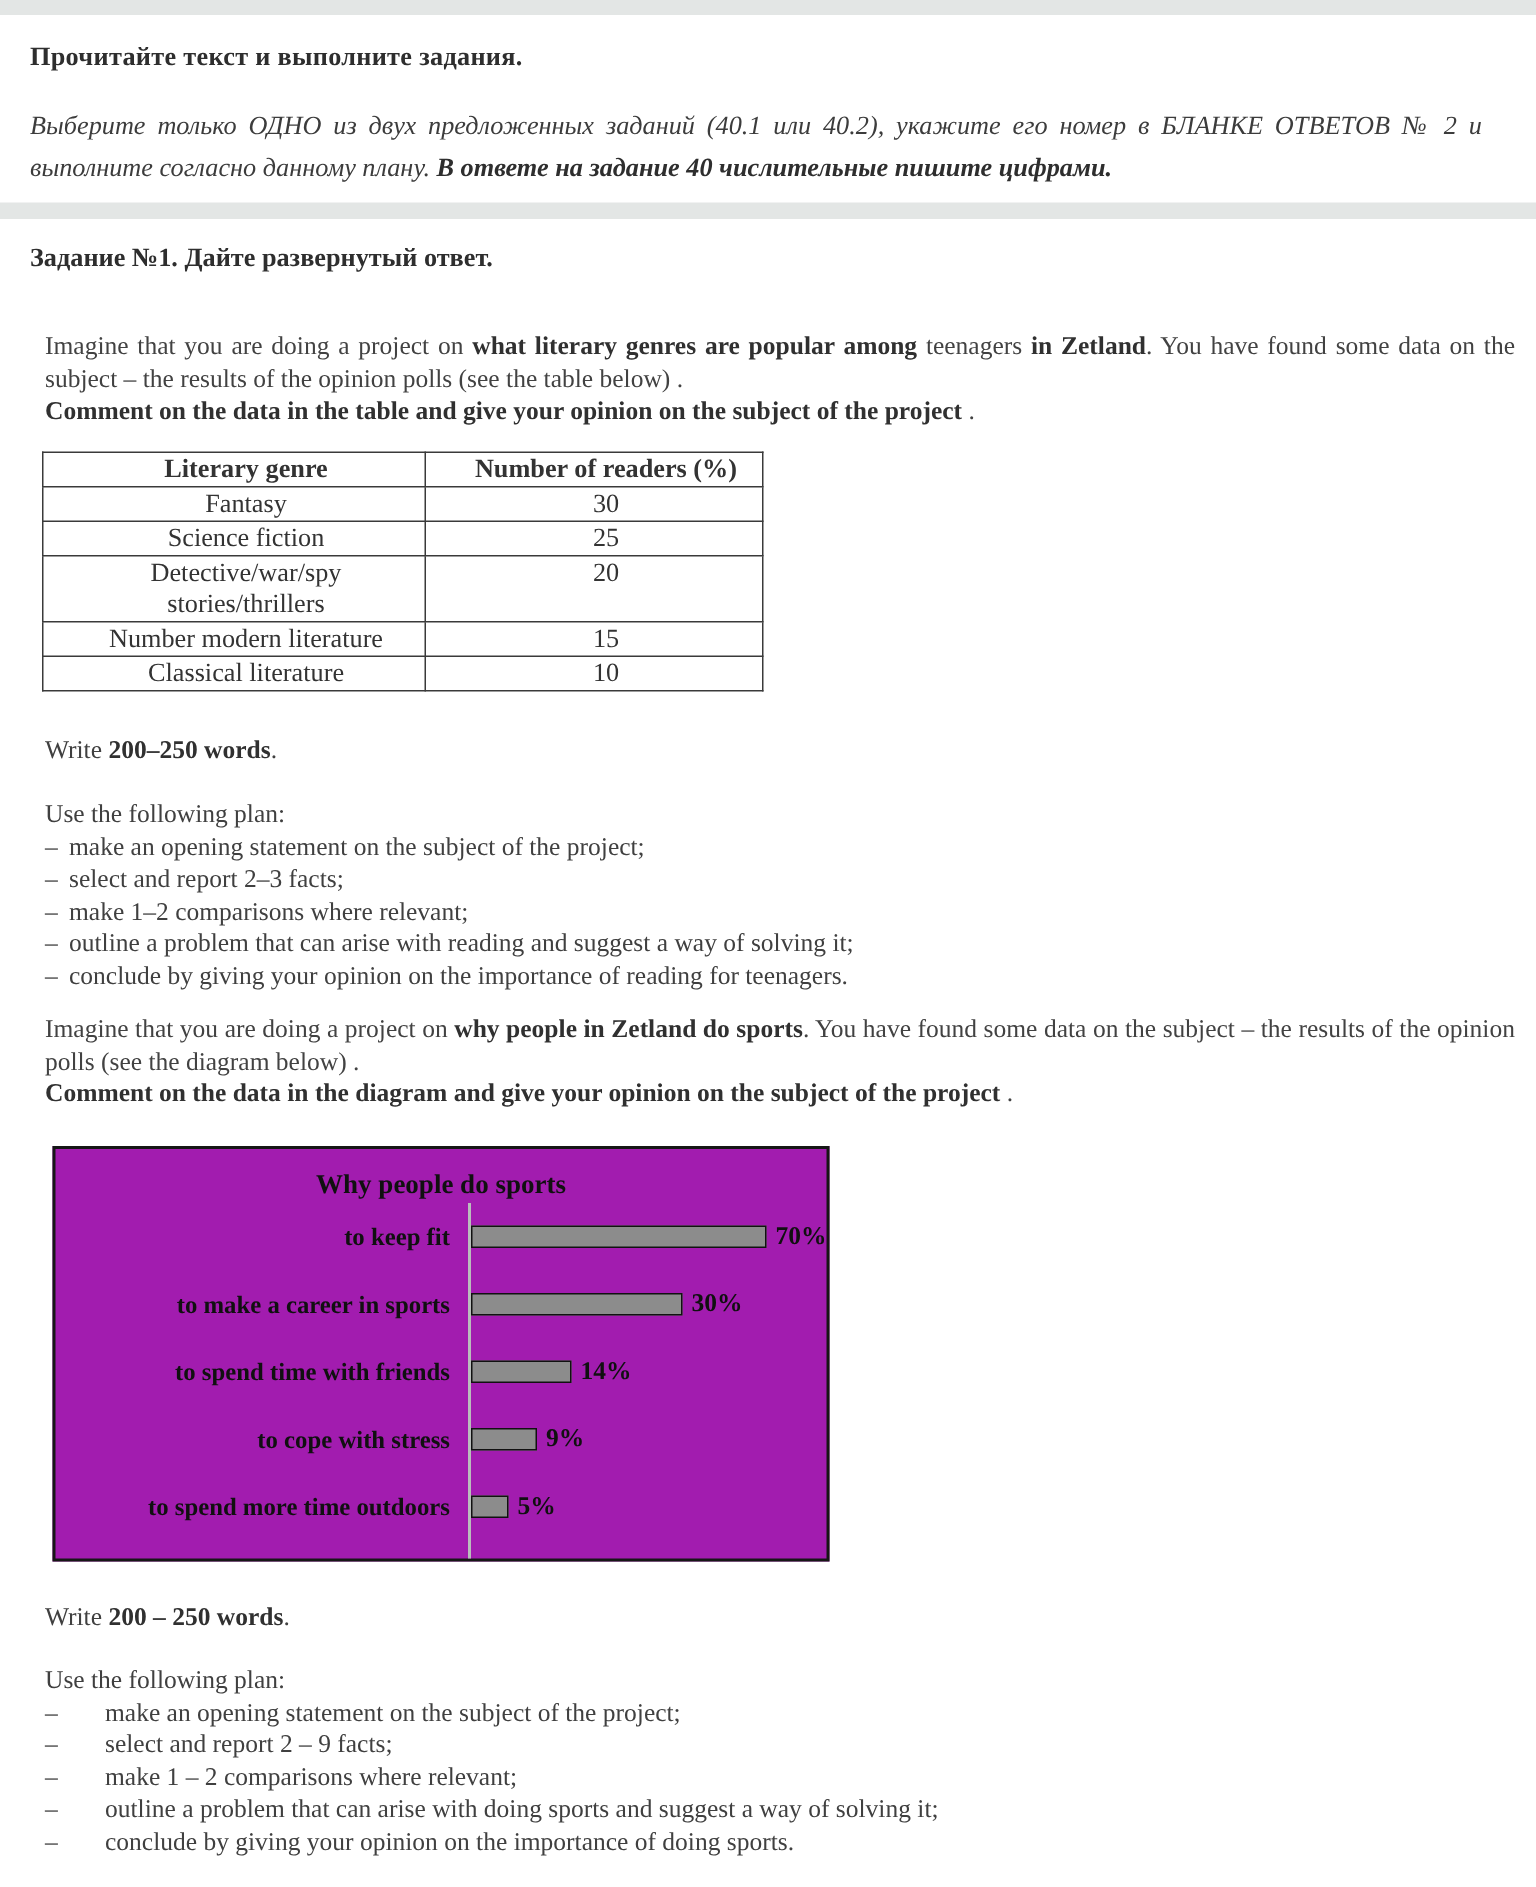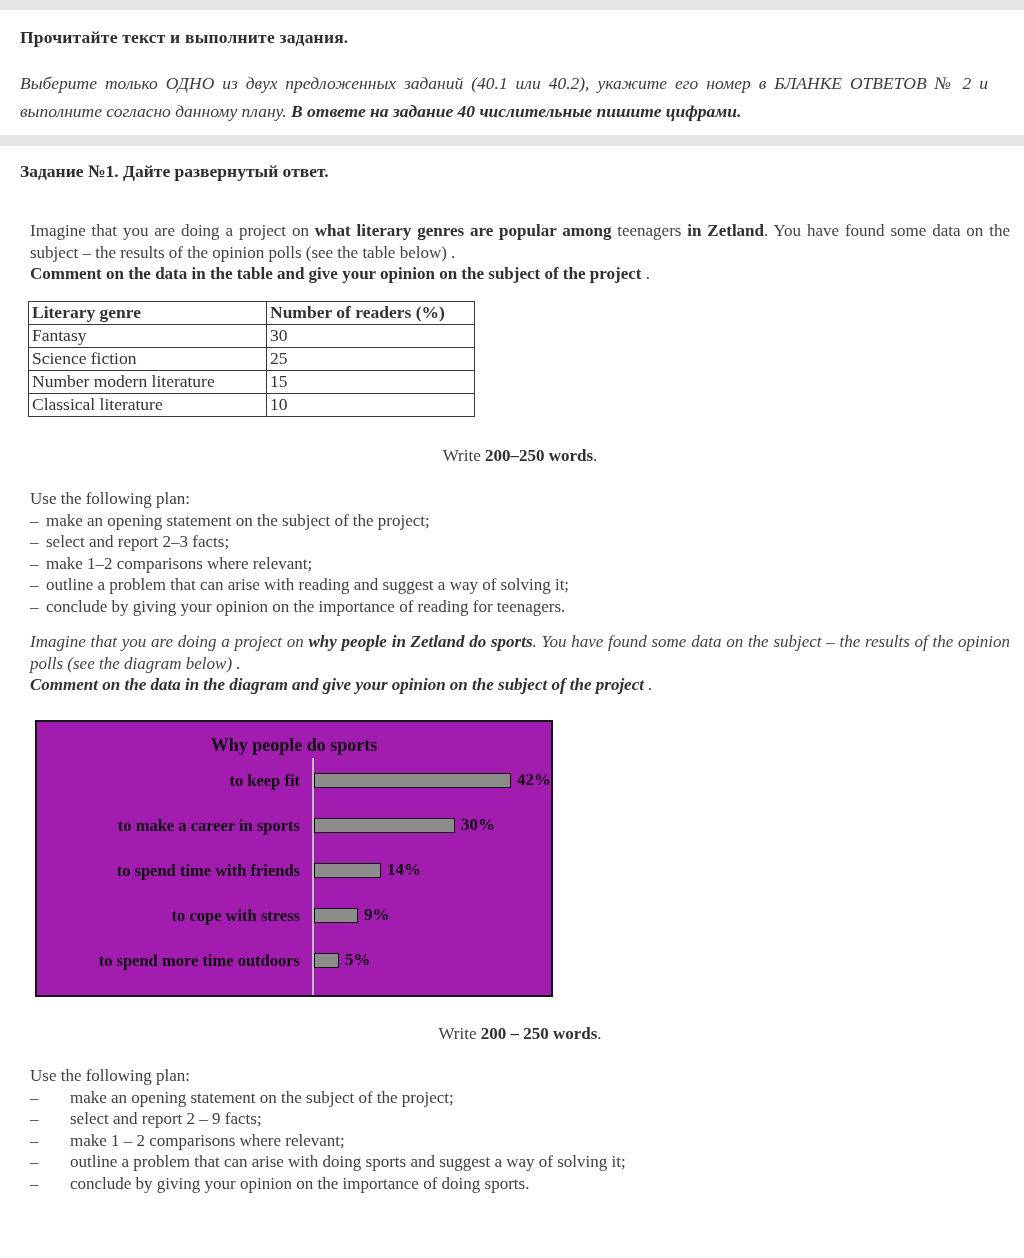--- a/index.html
+++ b/index.html
@@ -18,35 +18,35 @@
 
   .main { padding:15px 14px 17px 20px; }
   .taskhead { font-size:17.5px; font-weight:bold; margin:0; color:#2e2e2e; }
 
   .para { margin:38px 0 0 10px; line-height:21.5px; text-align:justify; color:#424242; }
   .para b { color:#303030; }
   .cmt { font-weight:bold; color:#303030; }
 
   table.littable { border-collapse:collapse; margin:16px 0 0 8px; color:#333333; }
   table.littable th, table.littable td {
-    border:1px solid #3a3a3a; text-align:left; vertical-align:top;
-    font-size:17.5px; line-height:21px; padding:0 4px 1px 3px;
+    border:1px solid #3a3a3a; text-align:center; vertical-align:top;
+    font-size:17.5px; line-height:21px; padding:0 4px 1px 20px;
   }
   table.littable th { font-weight:bold; }
   .col-genre { width:230px; }
   .col-num { width:200px; }
 
-  .write { margin:28px 0 0 10px; line-height:21.5px;text-align:center; }
+  .write { margin:28px 0 0 10px; line-height:21.5px; }
   .write b { color:#303030; }
   .planhead { margin:22px 0 0 10px; line-height:21.5px; }
   ul.plan { list-style:none; margin:0 0 0 10px; padding:0; }
   ul.plan li { line-height:21.5px; }
   ul.plan .marker { display:inline-block; width:16px; }
   ul.plan2 .marker { width:40px; }
-  .para2 { margin:14px 0 0 10px;font-style:italic; }
+  .para2 { margin:14px 0 0 10px; }
 
   .chartbox {
     margin:24px 0 0 15px; width:518px; box-sizing:border-box;
     border:2px solid #161616; padding:12px 0 0 0; background:#a21caf;
   }
   .charttitle { text-align:center; font-weight:bold; font-size:18px; line-height:22px; color:#101010; font-family:"Liberation Serif", serif; }
   .chartbody { display:flex; margin-top:2px; }
   .lblcol { width:312px; box-sizing:border-box; }
   .lbl {
     height:45px; display:flex; align-items:center; justify-content:flex-end;
@@ -87,20 +87,24 @@
     </tr>
     <tr>
       <td>Fantasy</td>
       <td>30</td>
     </tr>
     <tr>
       <td>Science fiction</td>
       <td>25</td>
     </tr>
     <tr>
+      <td>Detective/war/spy stories/thrillers</td>
+      <td>20</td>
+    </tr>
+    <tr>
       <td>Number modern literature</td>
       <td>15</td>
     </tr>
     <tr>
       <td>Classical literature</td>
       <td>10</td>
     </tr>
   </tbody>
     </table>
 
@@ -126,21 +130,21 @@
       <div class="lblcol">
         <div class="lbl">to keep fit</div>
         <div class="lbl">to make a career in sports</div>
         <div class="lbl">to spend time with friends</div>
         <div class="lbl">to cope with stress</div>
         <div class="lbl">to spend more time outdoors</div>
       </div>
       <div class="barcol">
         <div class="barrow">
           <div class="bar" style="width: 195px; background: rgb(140, 140, 140); border-color: rgb(17, 17, 17);"></div>
-          <span class="barval">42%</span>
+          <span class="barval">70%</span>
         </div>
         <div class="barrow">
           <div class="bar" style="width: 139px; background: rgb(140, 140, 140); border-color: rgb(17, 17, 17);"></div>
           <span class="barval">30%</span>
         </div>
         <div class="barrow">
           <div class="bar" style="width: 65px; background: rgb(140, 140, 140); border-color: rgb(17, 17, 17);"></div>
           <span class="barval">14%</span>
         </div>
         <div class="barrow">

